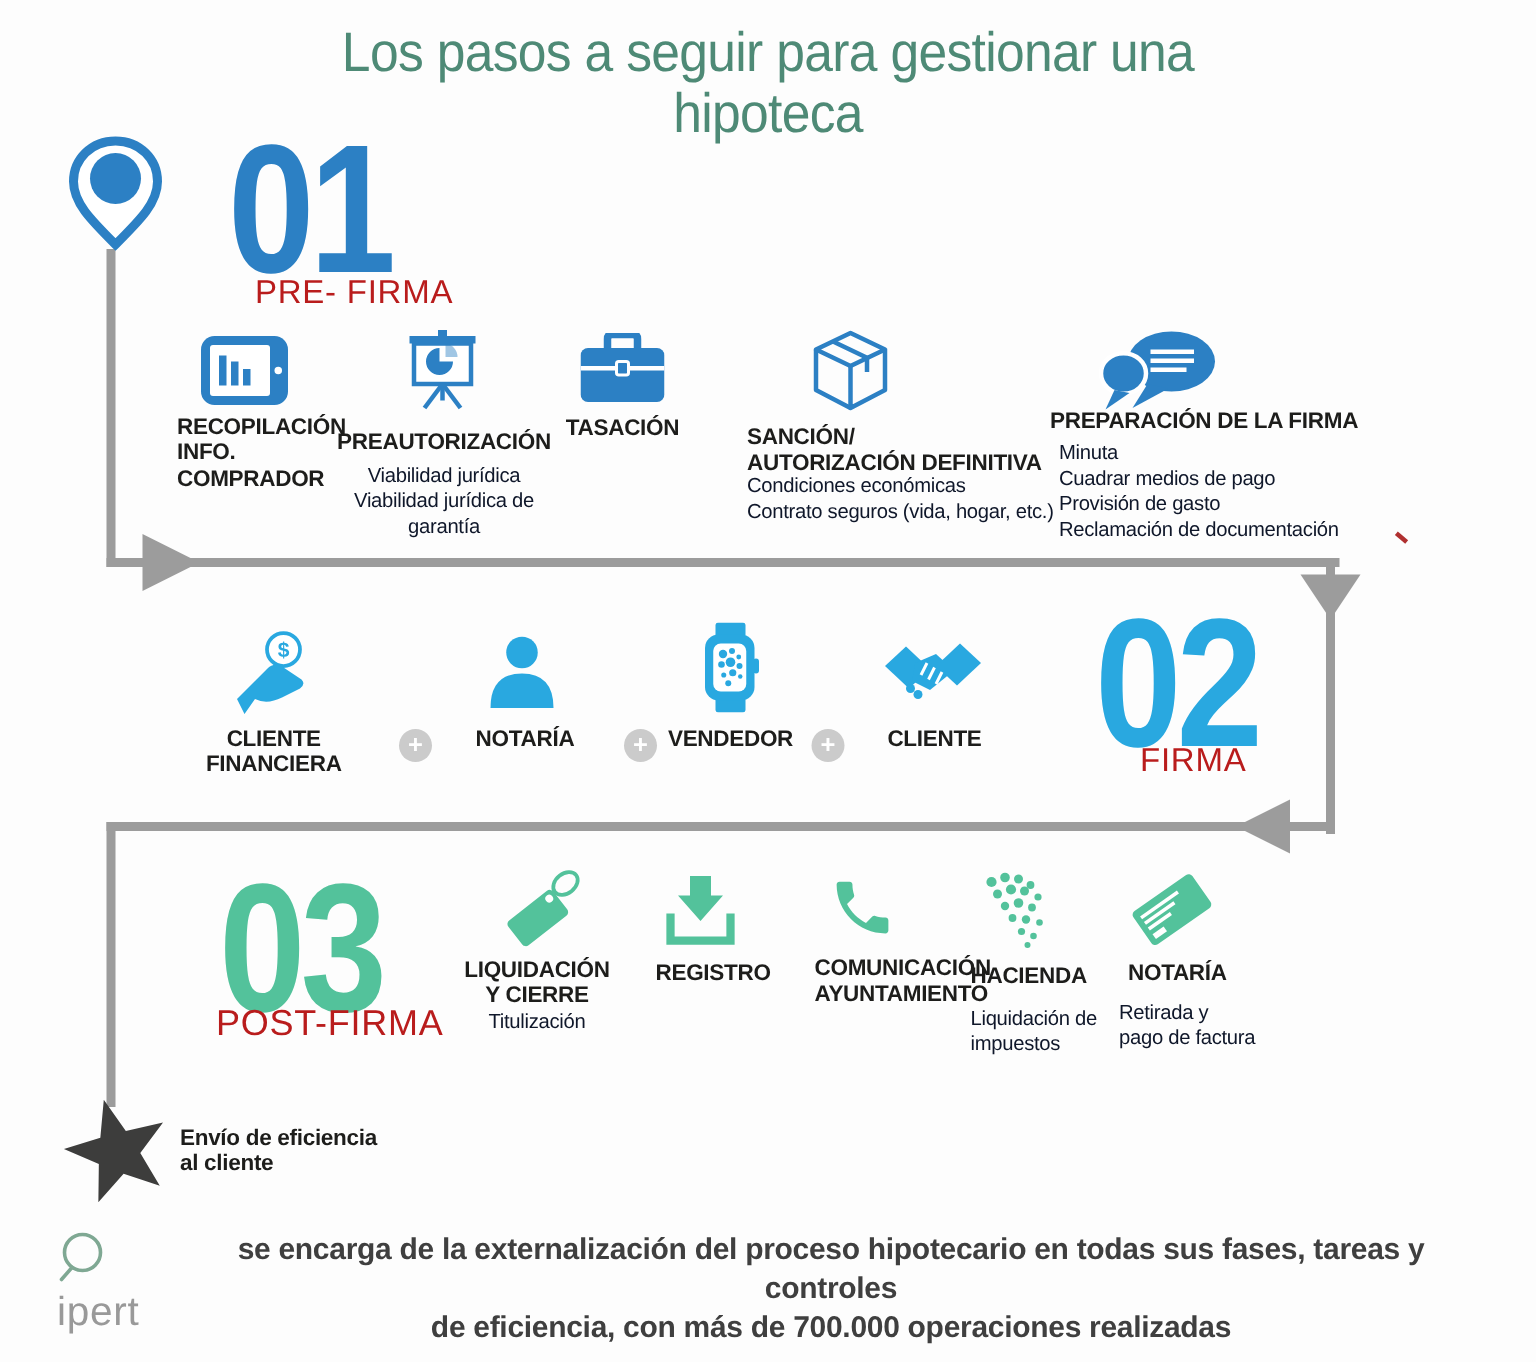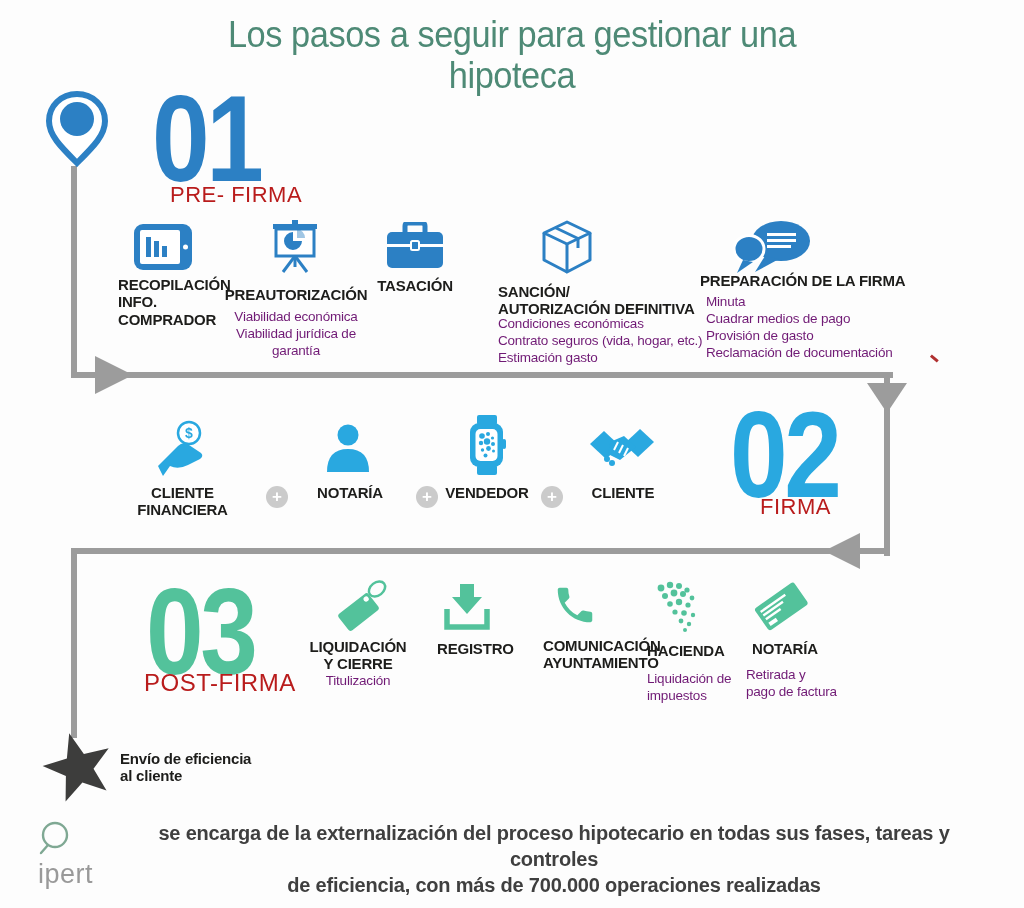--- a/index.html
+++ b/index.html
@@ -7,21 +7,21 @@
           font-family:"Liberation Sans",sans-serif;}
   .abs{position:absolute;}
   .ml{white-space:pre-line;}
   .title{left:0;top:14px;width:1024px;text-align:center;font-size:37px;line-height:1.12;
          color:#4e8a76;font-weight:400;letter-spacing:-.5px;transform:scaleX(.93);}
   .num{font-size:122px;font-weight:700;line-height:1;letter-spacing:-4px;
        transform:scaleX(.85);transform-origin:left top;}
   .num.b1{color:#2c80c4}.num.b2{color:#29a8e0}.num.g1{color:#53c29b}
   .sec-label{font-weight:400;color:#b91c1c;letter-spacing:.5px;}
   .item-title{font-size:15px;font-weight:700;color:#1d1d1b;line-height:1.15;letter-spacing:-.2px;}
-  .item-details{font-size:13.5px;font-weight:400;color:#701a75;line-height:1.26;letter-spacing:-.2px;}
+  .item-details{font-size:13.5px;font-weight:400;color:#0f172a;line-height:1.26;letter-spacing:-.2px;}
   .center{text-align:center;}
   .line{background:#9c9c9c;}
   .arrow{width:0;height:0;}
   .arrow.right{border-top:19px solid transparent;border-bottom:19px solid transparent;border-left:38px solid #9c9c9c;}
   .arrow.down{border-left:20px solid transparent;border-right:20px solid transparent;border-top:30px solid #9c9c9c;}
   .arrow.left{border-top:18px solid transparent;border-bottom:18px solid transparent;border-right:36px solid #9c9c9c;}
   .plus{width:22px;height:22px;border-radius:50%;background:#cbcbcb;color:#fff;font-size:17px;
         font-weight:700;line-height:22px;text-align:center;}
   .row2-label{font-size:15px;font-weight:700;color:#1d1d1b;letter-spacing:-.2px;}
   .footer-text{font-size:20px;font-weight:700;color:#3f3f3f;line-height:1.3;letter-spacing:-.2px;}
@@ -80,21 +80,21 @@
       <rect x="5" y="9" width="38" height="27" fill="#fff" class="b1stroke" stroke-width="3"></rect>
       <path d="M22,21 L22,12 A9,9 0 1 0 31,21 Z" class="b1fill"></path>
       <path d="M26,9 A9,9 0 0 1 34,18 L26,18 Z" class="b1fill" opacity="0.45"></path>
       <line x1="24" y1="36" x2="12" y2="52" class="b1stroke" stroke-width="3"></line>
       <line x1="24" y1="36" x2="36" y2="52" class="b1stroke" stroke-width="3"></line>
       <line x1="24" y1="36" x2="24" y2="47" class="b1stroke" stroke-width="3"></line>
     </svg>
   </div>
   <div class="abs item-title center" style="left:211px;top:286px;width:170px;">PREAUTORIZACIÓN</div>
   <div class="abs item-details center" style="left:216px;top:308px;width:160px;">
-    <div>Viabilidad económica</div>
+    <div>Viabilidad jurídica</div>
     <div>Viabilidad jurídica de garantía</div>
   </div>
 
   <div class="abs" style="left:387px;top:222px;">
     <svg width="56" height="46" viewBox="0 0 56 46">
       <path d="M18,10 L18,4 Q18,1 21,1 L35,1 Q38,1 38,4 L38,10" fill="none" class="b1stroke" stroke-width="5"></path>
       <rect x="0" y="10" width="56" height="36" rx="5" class="b1fill"></rect>
       <rect x="0" y="22" width="56" height="3" fill="#fff"></rect>
       <rect x="24" y="19" width="8" height="9" rx="1.5" class="b1fill" stroke="#fff" stroke-width="2"></rect>
     </svg>
@@ -109,21 +109,20 @@
         <polyline points="3,13 3,40 26,52"></polyline>
         <polyline points="14,7.5 37,18.5 37,28"></polyline>
       </g>
     </svg>
   </div>
   <div class="abs item-title ml" style="left:498px;top:283px;width:200px;">SANCIÓN/
 AUTORIZACIÓN DEFINITIVA</div>
   <div class="abs item-details" style="left:498px;top:315px;width:220px;">
     <div>Condiciones económicas</div>
     <div>Contrato seguros (vida, hogar, etc.)</div>
-    <div>Estimación gasto</div>
   </div>
 
   <div class="abs" style="left:731px;top:220px;">
     <svg width="80" height="54" viewBox="0 0 80 54">
       <ellipse cx="50" cy="21" rx="29" ry="20" class="b1fill"></ellipse>
       <polygon points="34,36 24,52 48,39" class="b1fill"></polygon>
       <rect x="36" y="13" width="29" height="3" fill="#fff"></rect>
       <rect x="36" y="19" width="29" height="3" fill="#fff"></rect>
       <rect x="36" y="25" width="24" height="3" fill="#fff"></rect>
       <ellipse cx="18" cy="29" rx="15" ry="13.5" class="b1fill" stroke="#fff" stroke-width="3"></ellipse>

